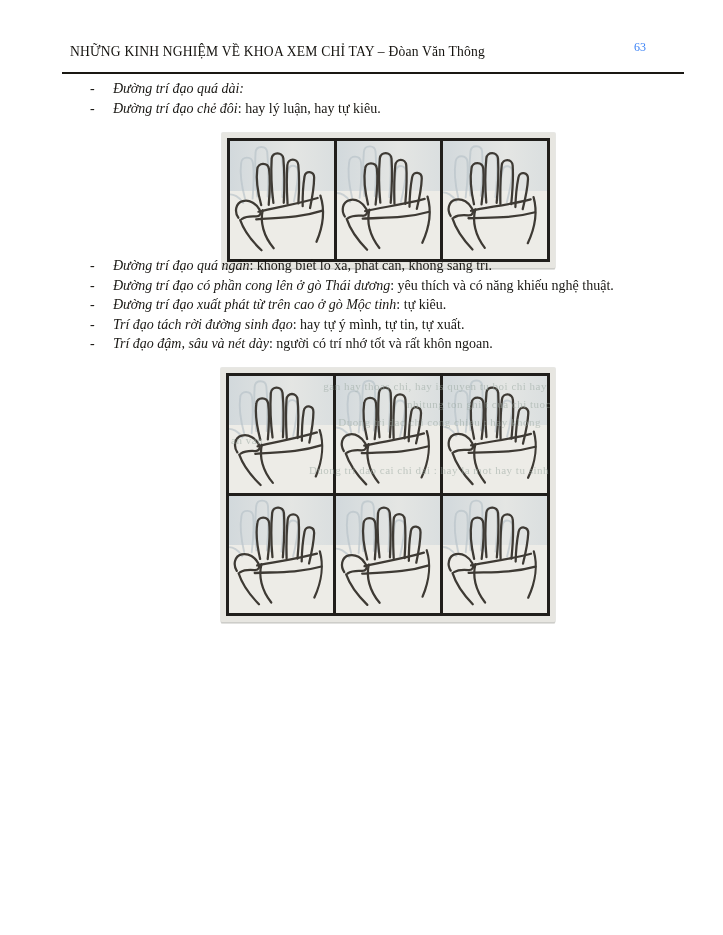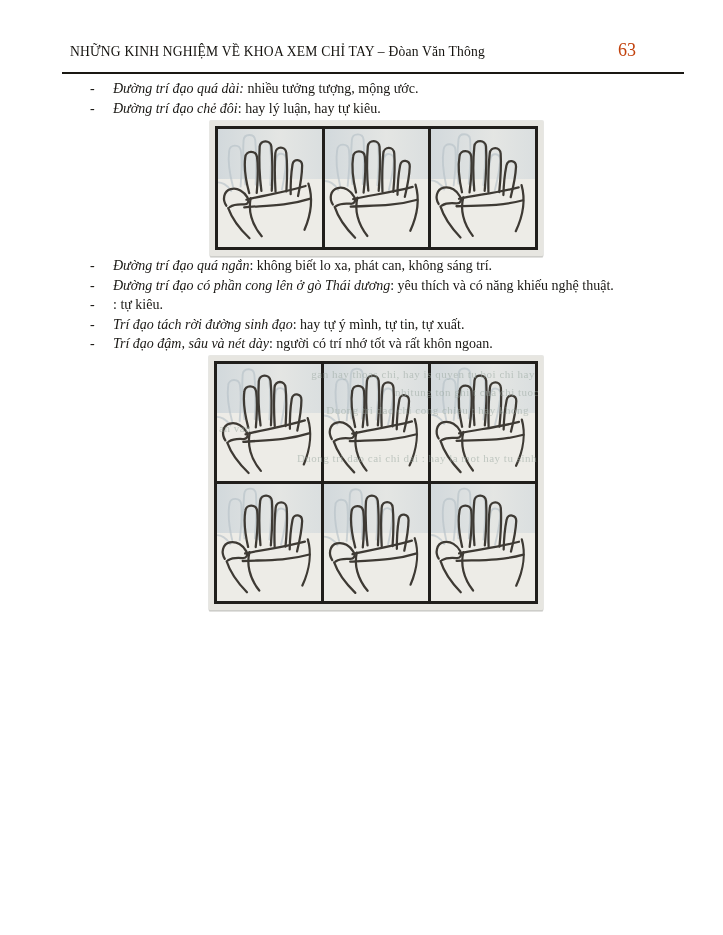--- a/index.html
+++ b/index.html
@@ -6,39 +6,39 @@
   .page{
     position:relative;width:708px;height:935px;background:#ffffff;
     font-family:"Liberation Serif", serif;color:#191713;overflow:hidden;
   }
   
   .hdr-title{
     position:absolute;left:70px;top:44px;font-size:13.6px;letter-spacing:.2px;
     white-space:nowrap;color:#14120e;
   }
   .hdr-page{
-    position:absolute;right:72px;top:40px;font-size:18px;color:#c2410c;
+    position:absolute;right:62px;top:40px;font-size:12px;color:#3b82f6;
   }
   .hdr-rule{
     position:absolute;left:62px;top:72px;width:622px;height:2px;background:#1a1813;
   }
   
   ul.dash-list{
     position:absolute;left:90px;margin:0;padding:0;list-style:none;
     font-size:14px;line-height:19.5px;width:580px;
   }
   #list1{top:79px;}
   #list2{top:256px;}
   ul.dash-list li{display:flex;align-items:flex-start;}
   ul.dash-list .marker{width:23px;flex:0 0 23px;color:#14120e;}
   ul.dash-list .lead{font-style:italic;font-family:Liberation Serif, serif;}
   ul.dash-list .rest{white-space:pre-wrap;}
   
   figure.scanfig{
-    position:absolute;margin:3px;background:#e7e6e1;border-radius:1px;
+    position:absolute;margin:15px;background:#e7e6e1;border-radius:1px;
     box-shadow:0 2px 0 rgba(90,88,80,.18), 0 0 0 1px rgba(160,158,148,.25);
   }
   #fig1{left:207px;top:118px;width:333px;height:135px;padding:0;}
   #fig2{left:206px;top:353px;width:334px;height:254px;padding:0;}
   .frame{
     position:absolute;left:5px;right:5px;top:5px;bottom:6px;
     display:grid;grid-template-columns:repeat(3,1fr);gap:3px;
     background:#201e1b;border:3.5px solid #201e1b;
   }
   .cell{
@@ -67,21 +67,20 @@
 <div class="page">
 
   <div class="hdr-title">NHỮNG KINH NGHIỆM VỀ KHOA XEM CHỈ TAY – Đòan Văn Thông</div>
   <div class="hdr-page">63</div>
   <div class="hdr-rule"></div>
 
   <ul class="dash-list" id="list1">
       <li>
         <span class="marker">-</span>
         <span class="lead">Đường trí đạo quá dài:</span>
-        <span class="rest"> nhiều tưởng tượng, mộng ước.</span>
       </li>
       <li>
         <span class="marker">-</span>
         <span class="lead">Đường trí đạo chẻ đôi</span>
         <span class="rest">: hay lý luận, hay tự kiêu.</span>
       </li>
     </ul>
 
   <figure class="scanfig" id="fig1">
     <div class="frame">
@@ -163,20 +162,21 @@
         <span class="lead">Đường trí đạo quá ngắn</span>
         <span class="rest">: không biết lo xa, phát can, không sáng trí.</span>
       </li>
       <li>
         <span class="marker">-</span>
         <span class="lead">Đường trí đạo có phần cong lên ở gò Thái dương</span>
         <span class="rest">: yêu thích và có năng khiếu nghệ thuật.</span>
       </li>
       <li>
         <span class="marker">-</span>
+        <span class="lead">Đường trí đạo xuất phát từ trên cao ở gò Mộc tinh</span>
         <span class="rest">: tự kiêu.</span>
       </li>
       <li>
         <span class="marker">-</span>
         <span class="lead">Trí đạo tách rời đường sinh đạo</span>
         <span class="rest">: hay tự ý mình, tự tin, tự xuất.</span>
       </li>
       <li>
         <span class="marker">-</span>
         <span class="lead">Trí đạo đậm, sâu và nét dày</span>

